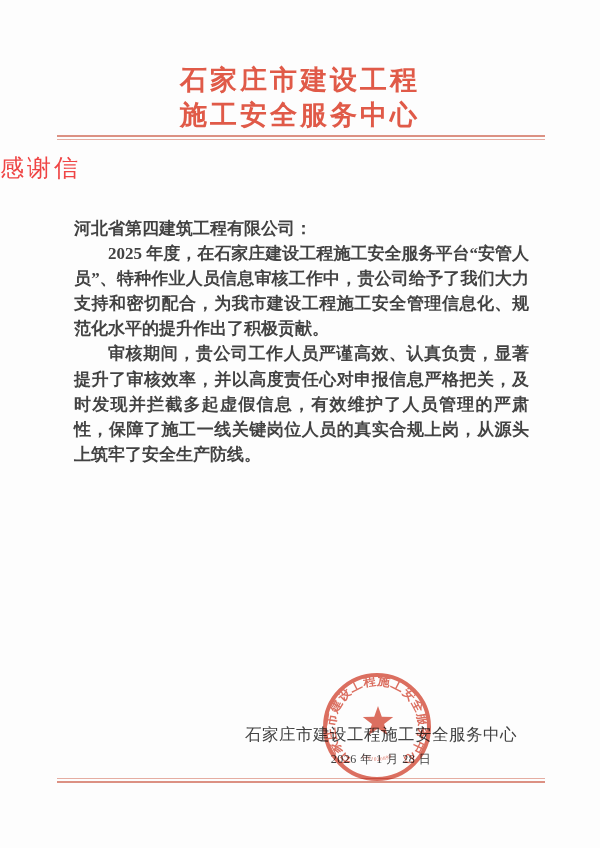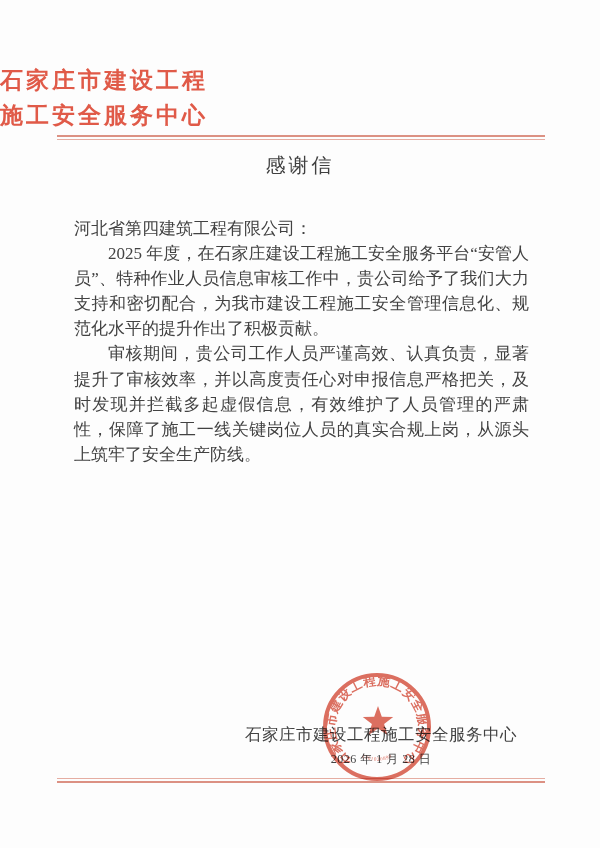--- a/index.html
+++ b/index.html
@@ -12,49 +12,48 @@
   html,body{background:#e9e9e9;}
   .page{
     position:relative;
     width:600px;height:848px;
     background:#fdfdfd;
     overflow:hidden;
     font-family:"Liberation Serif","DejaVu Serif",serif;
   }
   .letterhead{
     position:absolute;top:63px;left:0;right:0;
-    text-align:left;
+    text-align:center;
     color:var(--letterhead-red);
     font-weight:bold;
-    font-size:23px;
+    font-size:27px;
     line-height:35px;
     letter-spacing:3px;
   }
   .rule{position:absolute;left:57px;width:488px;}
   .rule-header{top:135px;}
   .rule-footer{top:778px;}
   .rule .bar-thick{height:2px;background:var(--rule-red);}
   .rule .bar-thin{height:1px;background:var(--rule-red);opacity:.75;margin-top:2px;}
   .rule-footer .bar-thin{margin-top:0;margin-bottom:2px;}
   .doc-title{
     position:absolute;top:152px;left:0;right:0;
-    text-align:center;
-    font-size:20px;
+    font-size:24px;
     letter-spacing:3px;
-    color:#404040;
+    color:#ef4444;
     font-weight:500;
   }
   .body{
     position:absolute;top:216px;left:74px;width:455px;
     font-size:17px;
     line-height:25.1px;
     color:var(--body-text);
     text-align:justify;
   }
-  .body p{text-indent:2em;margin:0;}
+  .body p{text-indent:2em;margin:0;font-weight:bold;}
   .body p.salutation{text-indent:0;}
   .closing{
     position:absolute;top:723px;right:83px;
     color:var(--body-text);
     text-align:center;
   }
   .closing .signature{
     display:block;
     font-size:16.5px;
     line-height:24px;

